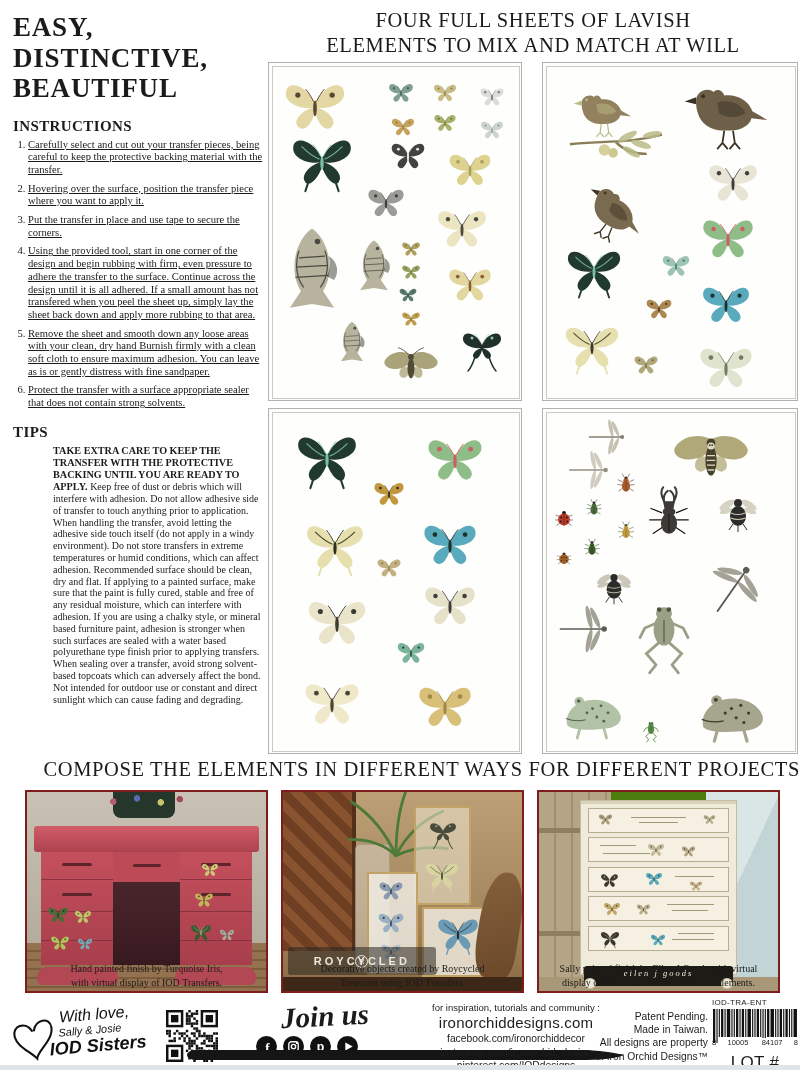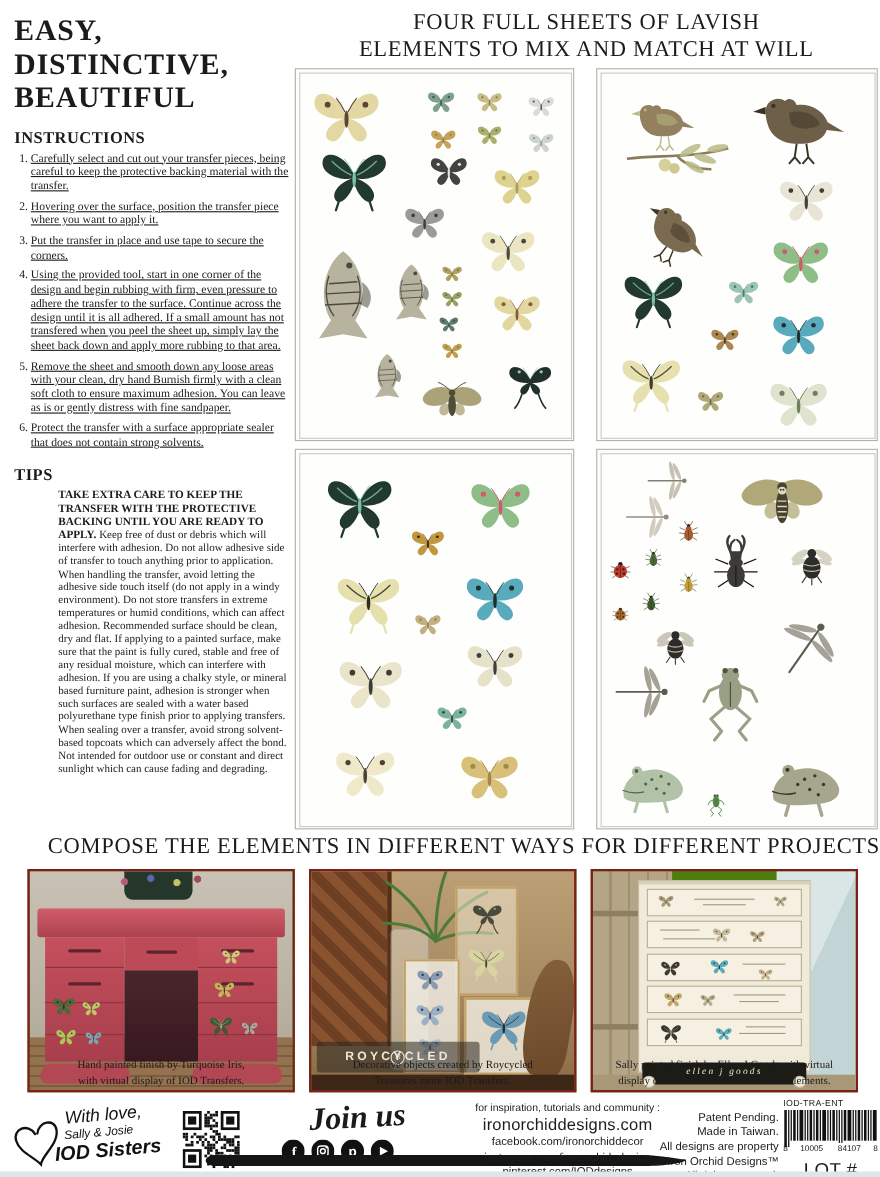--- a/index.html
+++ b/index.html
@@ -657,21 +657,21 @@
       <div class="p3-foot" style="left:19%"></div>
       <div class="p3-foot" style="right:19%"></div>
     </div>
 
     <div class="caption cp0">
       <div>Hand painted finish by Turquoise Iris,</div>
       <div>with virtual display of IOD Transfers.</div>
     </div>
     <div class="caption cp1">
       <div>Decorative objects created by Roycycled</div>
-      <div>Treasures more IOD Transfers.</div>
+      <div>Treasures using IOD Transfers.</div>
     </div>
     <div class="caption cp2">
       <div>Sally painted finish by Ellen J Goods with virtual</div>
       <div>display of IOD Transfers &amp; additional elements.</div>
     </div>
   </div>
 
   <div class="footer">
     <div class="sig">
       <svg class="heart" viewBox="0 0 100 100">

